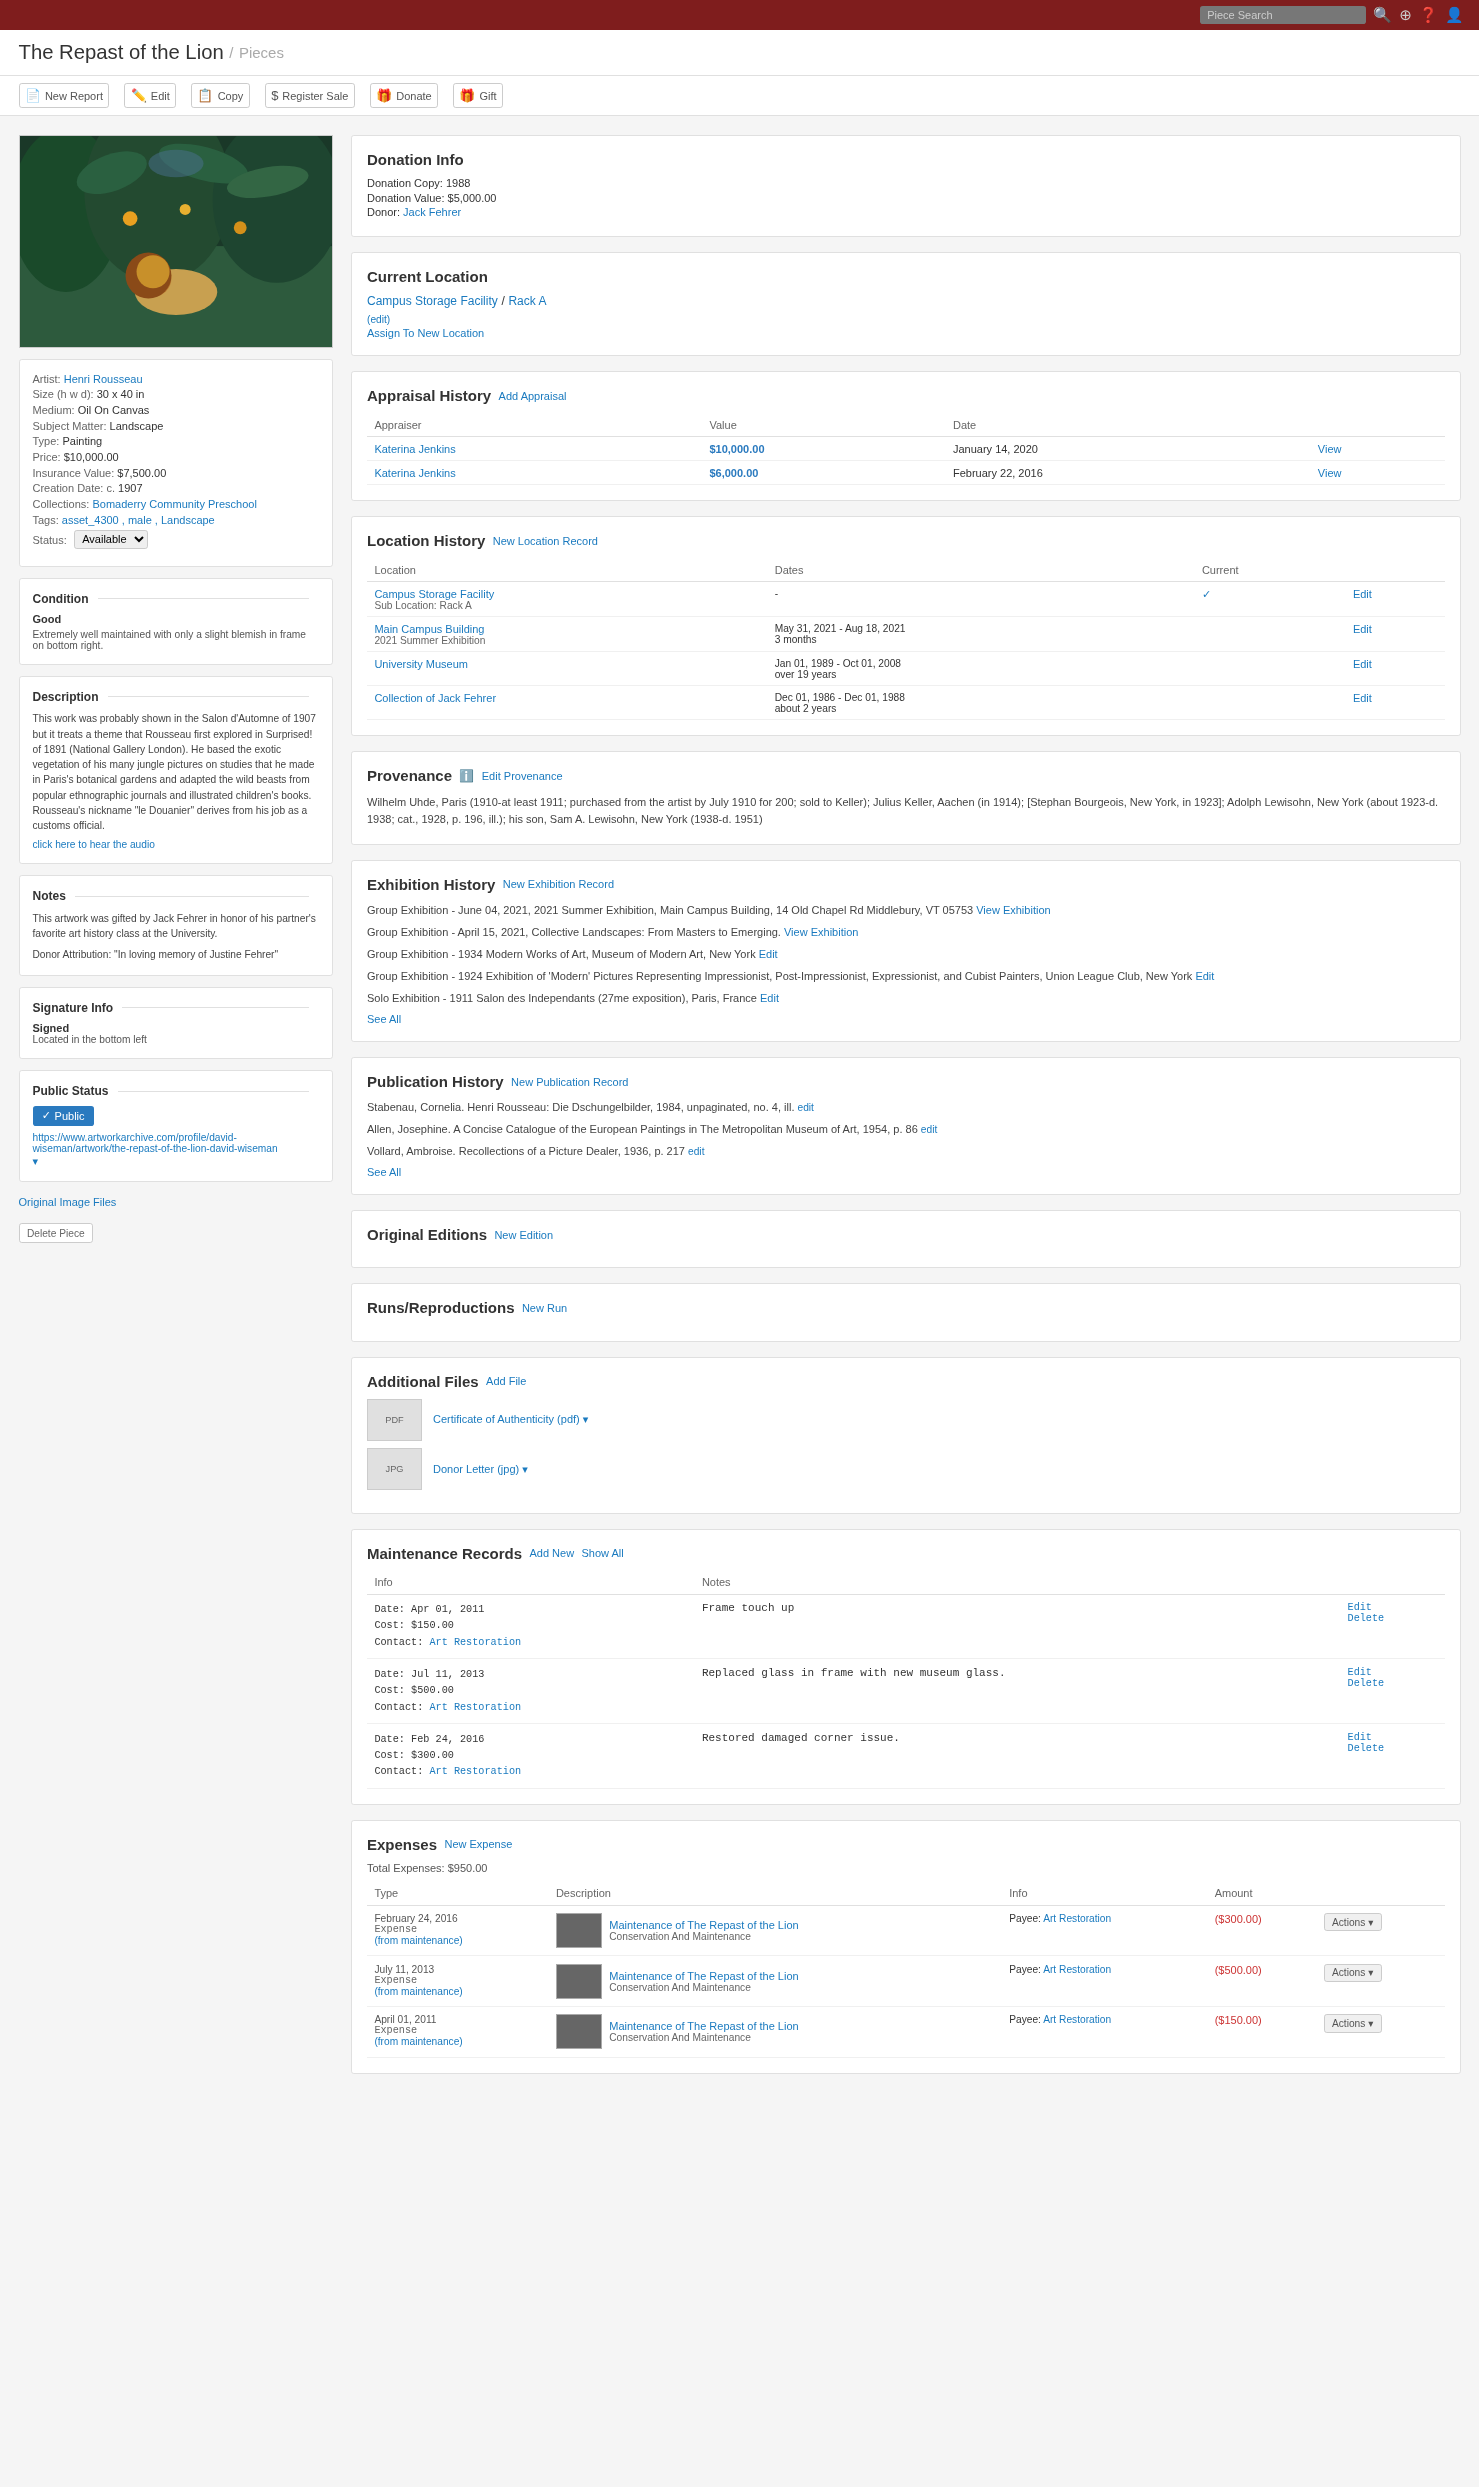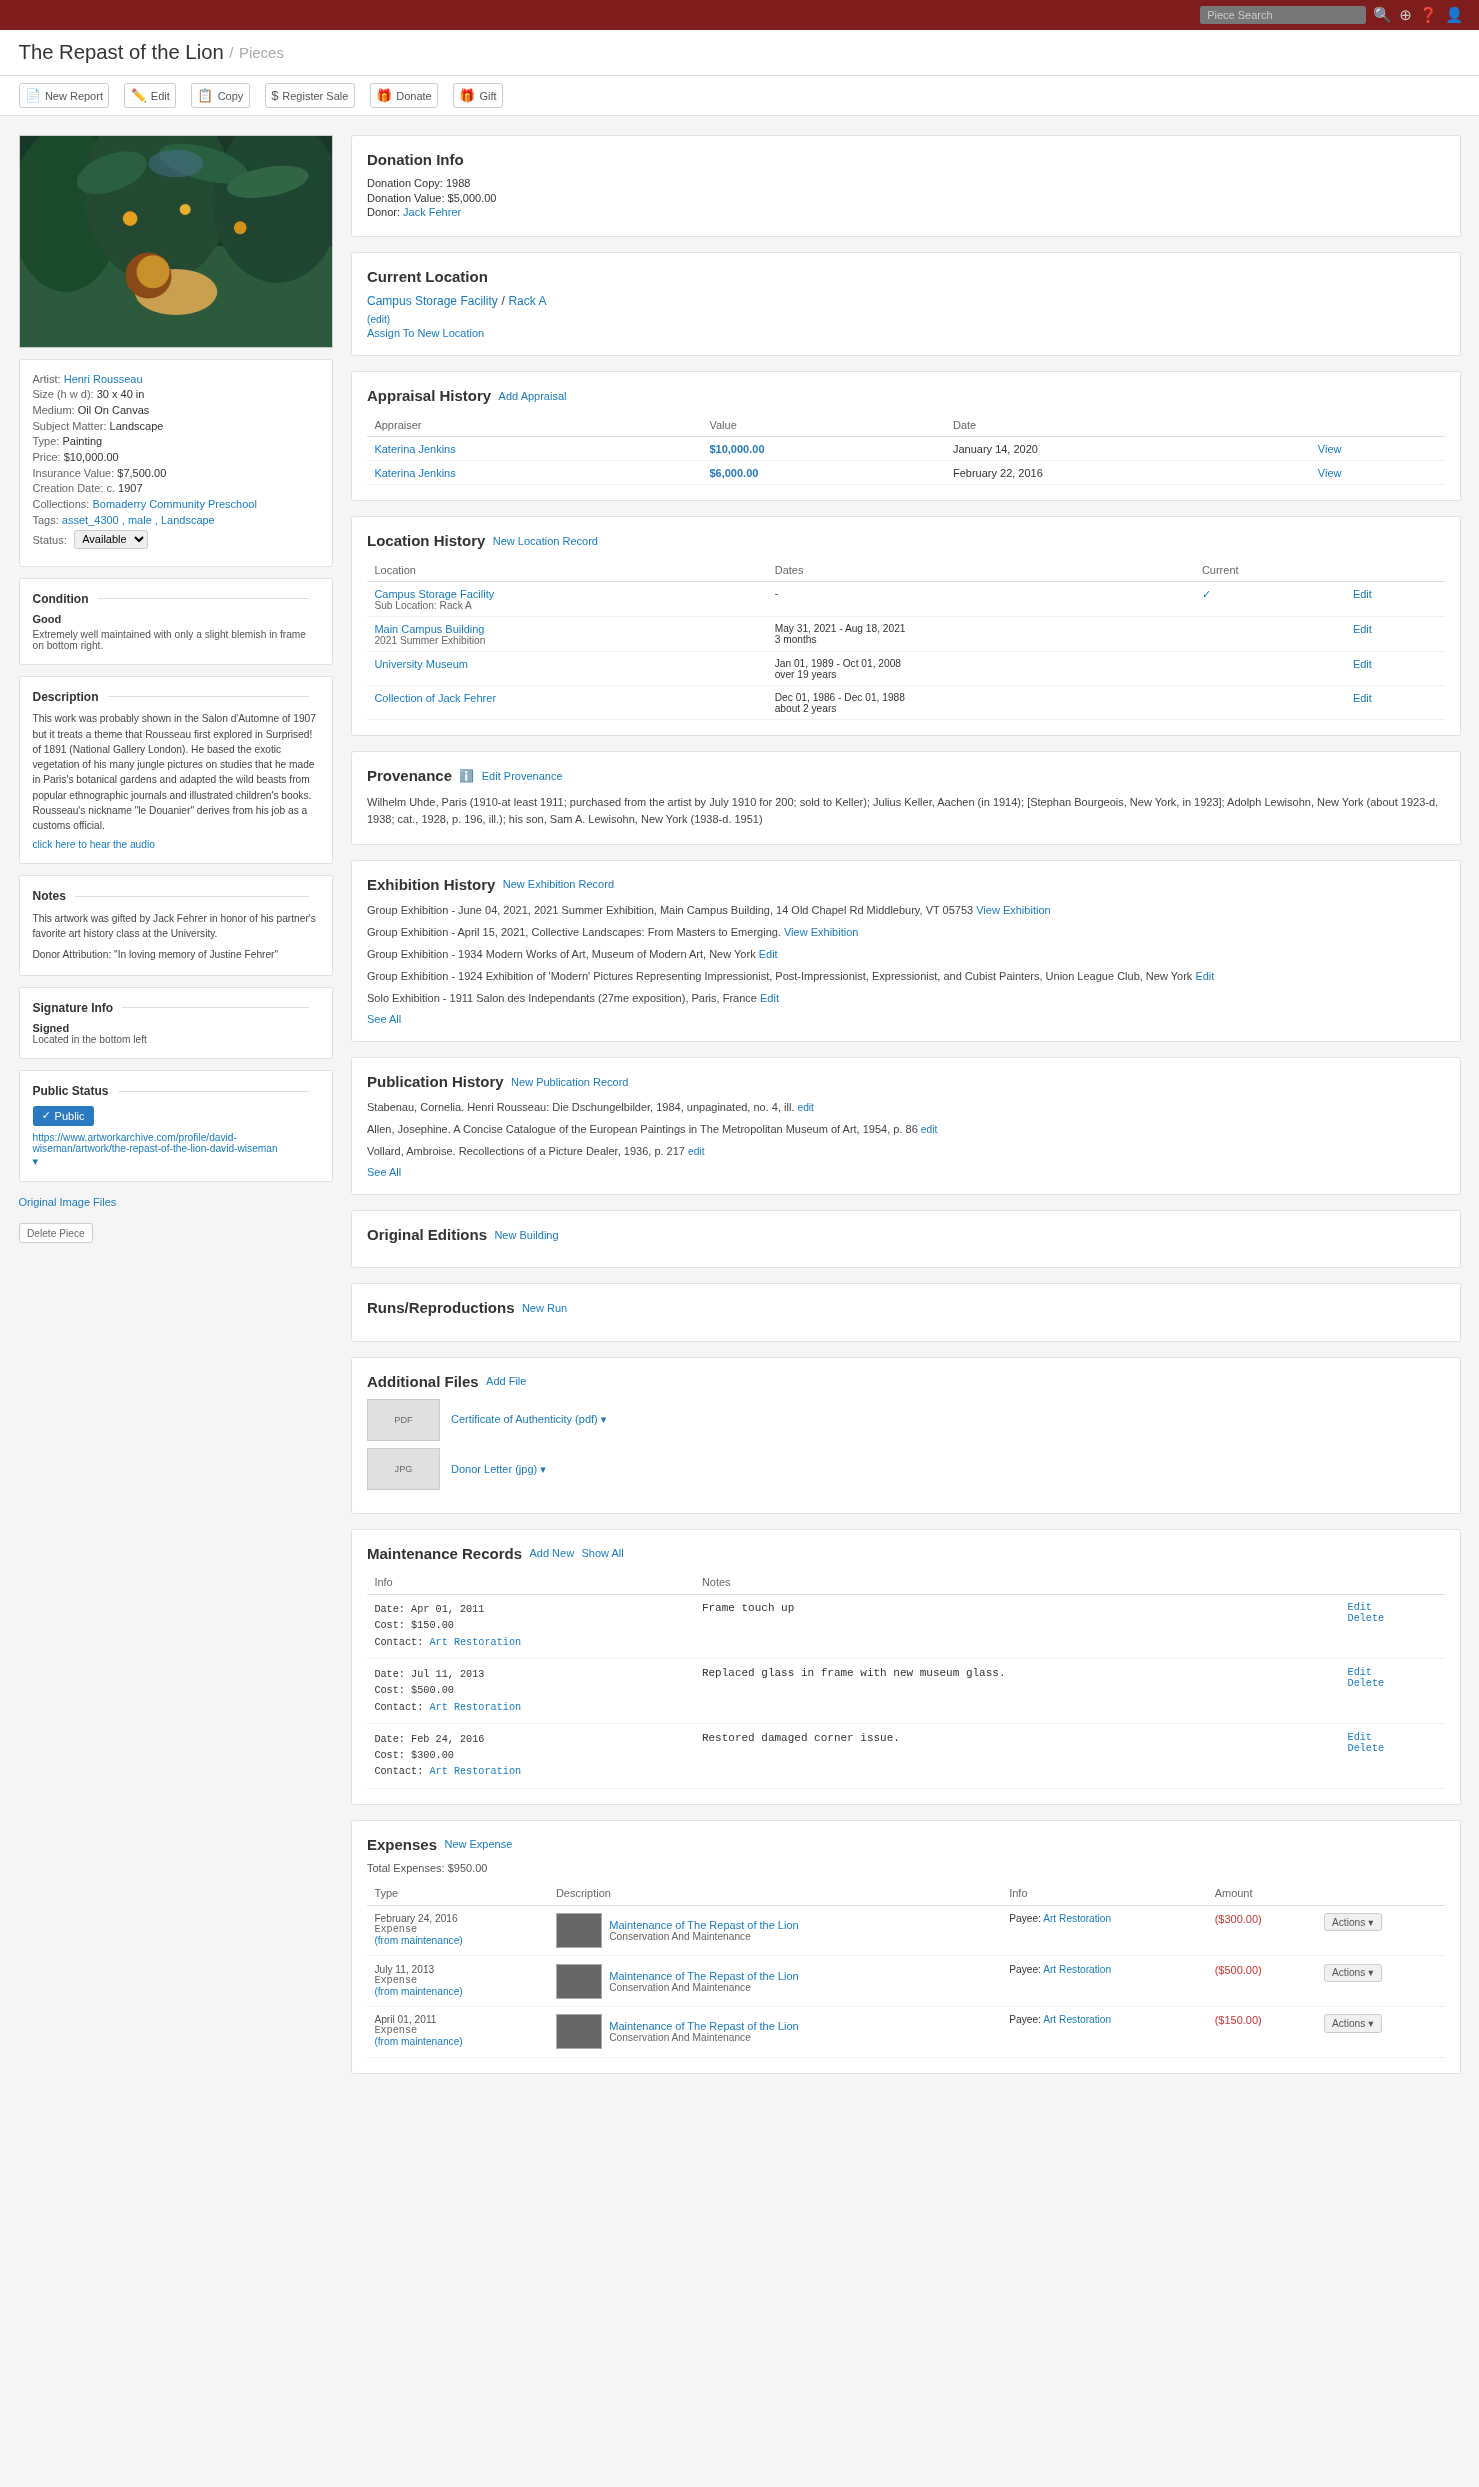--- a/index.html
+++ b/index.html
@@ -172,21 +172,21 @@
     .exh-entry { font-size: 11px; margin-bottom: 5.5px; line-height: 1.5; color: #444; }
     .exh-link { color: #1a7abf; cursor: pointer; }
     .see-all-link { color: #1a7abf; font-size: 11px; cursor: pointer; }
 
     
     .pub-entry { font-size: 11px; margin-bottom: 5.5px; line-height: 1.5; color: #444; }
     .pub-edit-link { color: #1a7abf; cursor: pointer; font-size: 10.2px; }
 
     
     .file-item { display: flex; align-items: center; gap: 11px; margin-bottom: 7.4px; }
-    .file-thumb { width: 73px; height: 42px; background: #e0e0e0; border: 0.9px solid #ccc; display: flex; align-items: center; justify-content: center; font-size: 9.2px; color: #666; }
+    .file-thumb { width: 55px; height: 42px; background: #e0e0e0; border: 0.9px solid #ccc; display: flex; align-items: center; justify-content: center; font-size: 9.2px; color: #666; }
     .file-name { color: #1a7abf; font-size: 11px; cursor: pointer; }
 
     
     .maint-table { width: 100%; border-collapse: collapse; font-size: 11px; }
     .maint-table th { text-align: left; padding: 5.5px 7.4px; color: #666; font-weight: normal; border-bottom: 0.9px solid #e0e0e0; }
     .maint-table td { padding: 7.4px; border-bottom: 0.9px solid #f0f0f0; vertical-align: top; font-family: Liberation Mono, monospace; }
     .maint-info { font-size: 10.2px; line-height: 1.6; }
     .maint-link { color: #1a7abf; font-size: 10.2px; cursor: pointer; }
     .maint-action { color: #1a7abf; font-size: 10.2px; cursor: pointer; display: block; }
 
@@ -546,21 +546,21 @@
           <div class="pub-entry"><span>Stabenau, Cornelia. Henri Rousseau: Die Dschungelbilder, 1984, unpaginated, no. 4, ill.</span> <a class="pub-edit-link">edit</a></div>
           <div class="pub-entry"><span>Allen, Josephine. A Concise Catalogue of the European Paintings in The Metropolitan Museum of Art, 1954, p. 86</span> <a class="pub-edit-link">edit</a></div>
           <div class="pub-entry"><span>Vollard, Ambroise. Recollections of a Picture Dealer, 1936, p. 217</span> <a class="pub-edit-link">edit</a></div>
         </div>
       <a class="see-all-link">See All</a>
     </div>
 
     <div class="card">
       <div class="card-title">
         <span>Original Editions</span>
-        <a class="add-link">New Building</a>
+        <a class="add-link">New Edition</a>
       </div>
     </div>
 
     <div class="card">
       <div class="card-title">
         <span>Runs/Reproductions</span>
         <a class="add-link">New Run</a>
       </div>
     </div>
 

